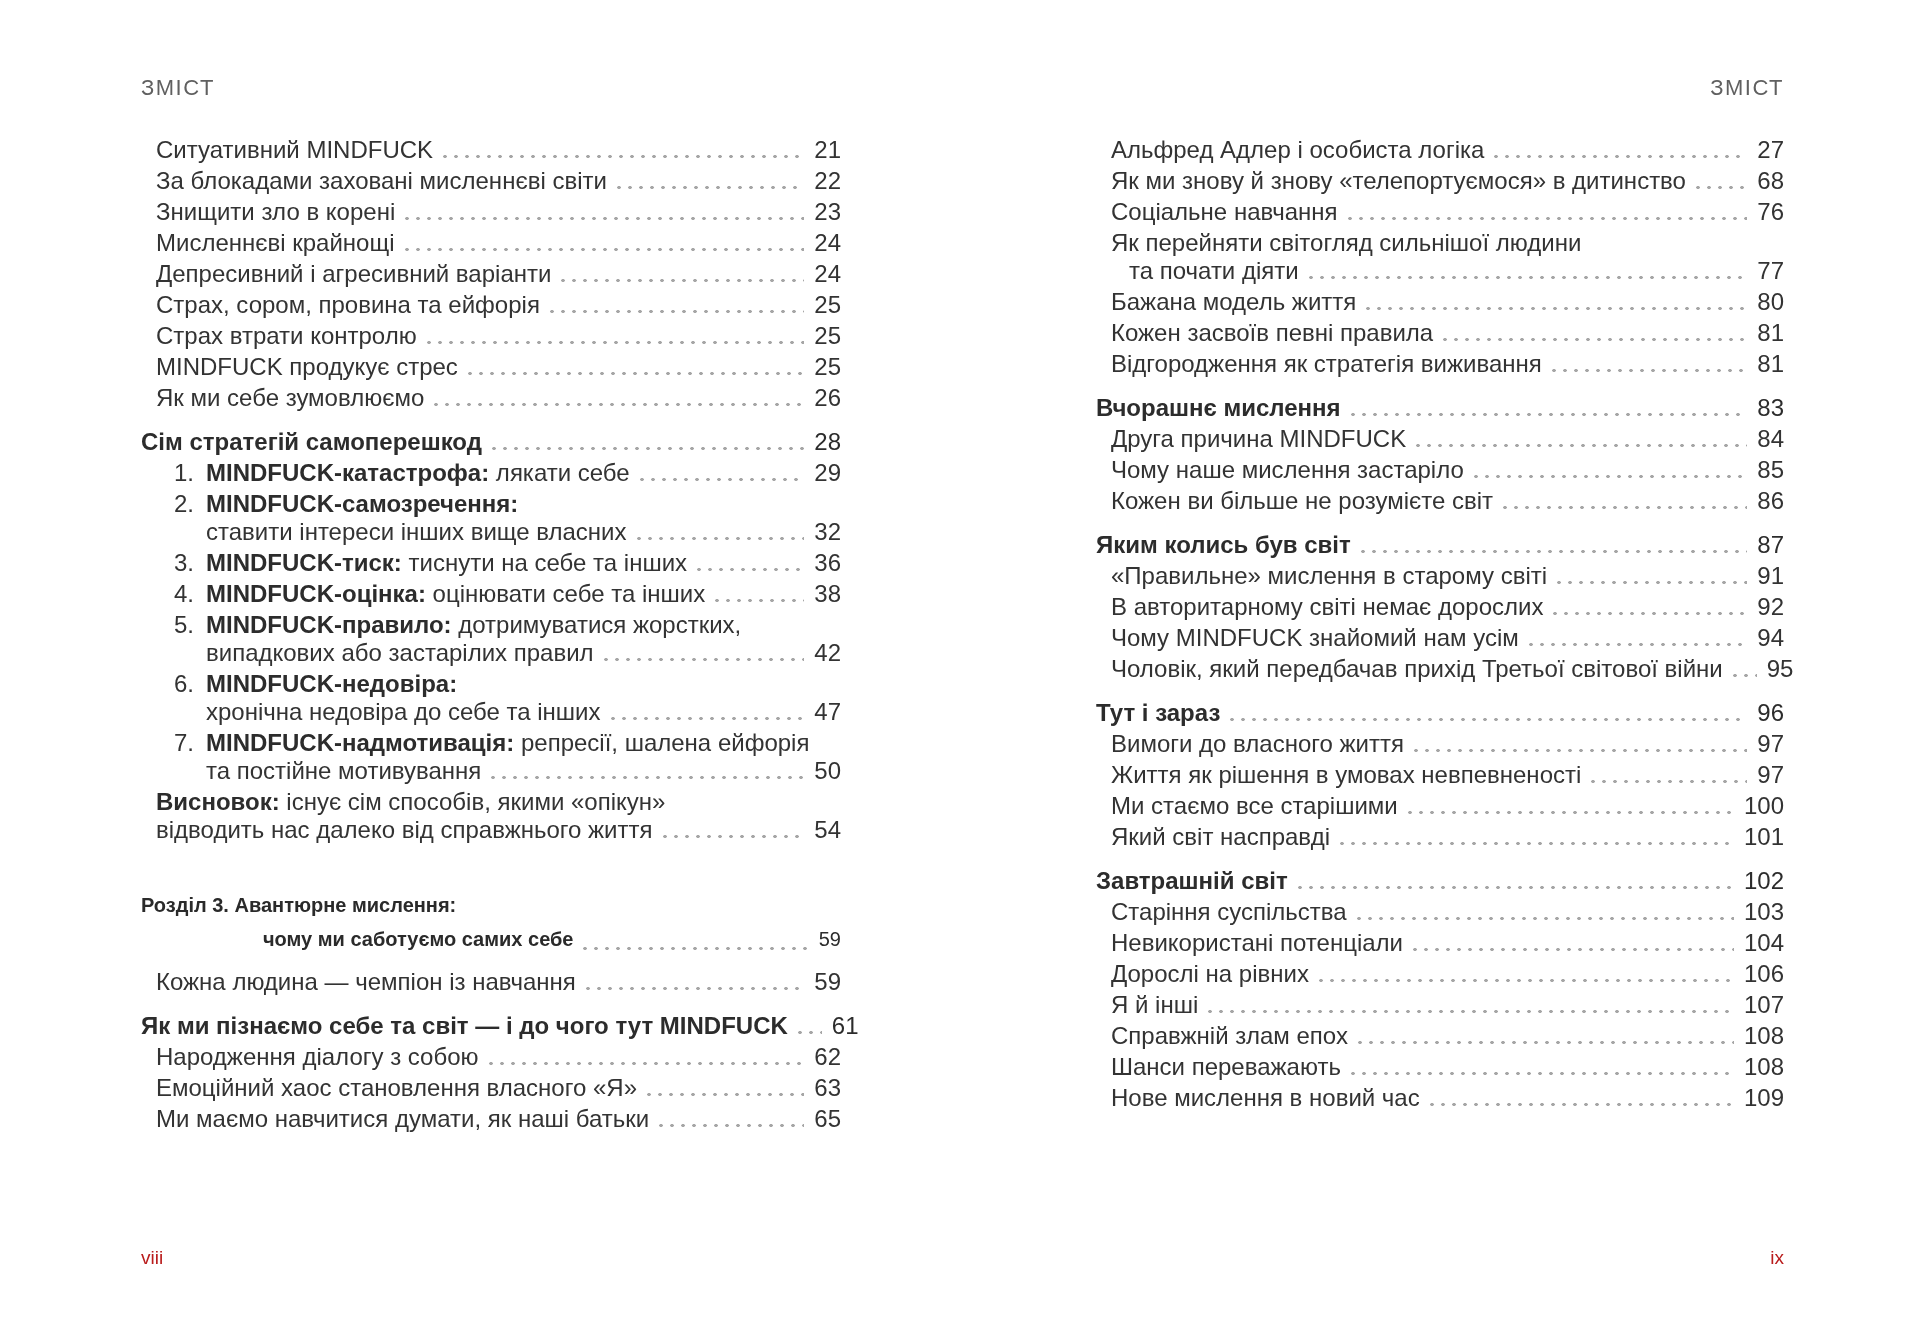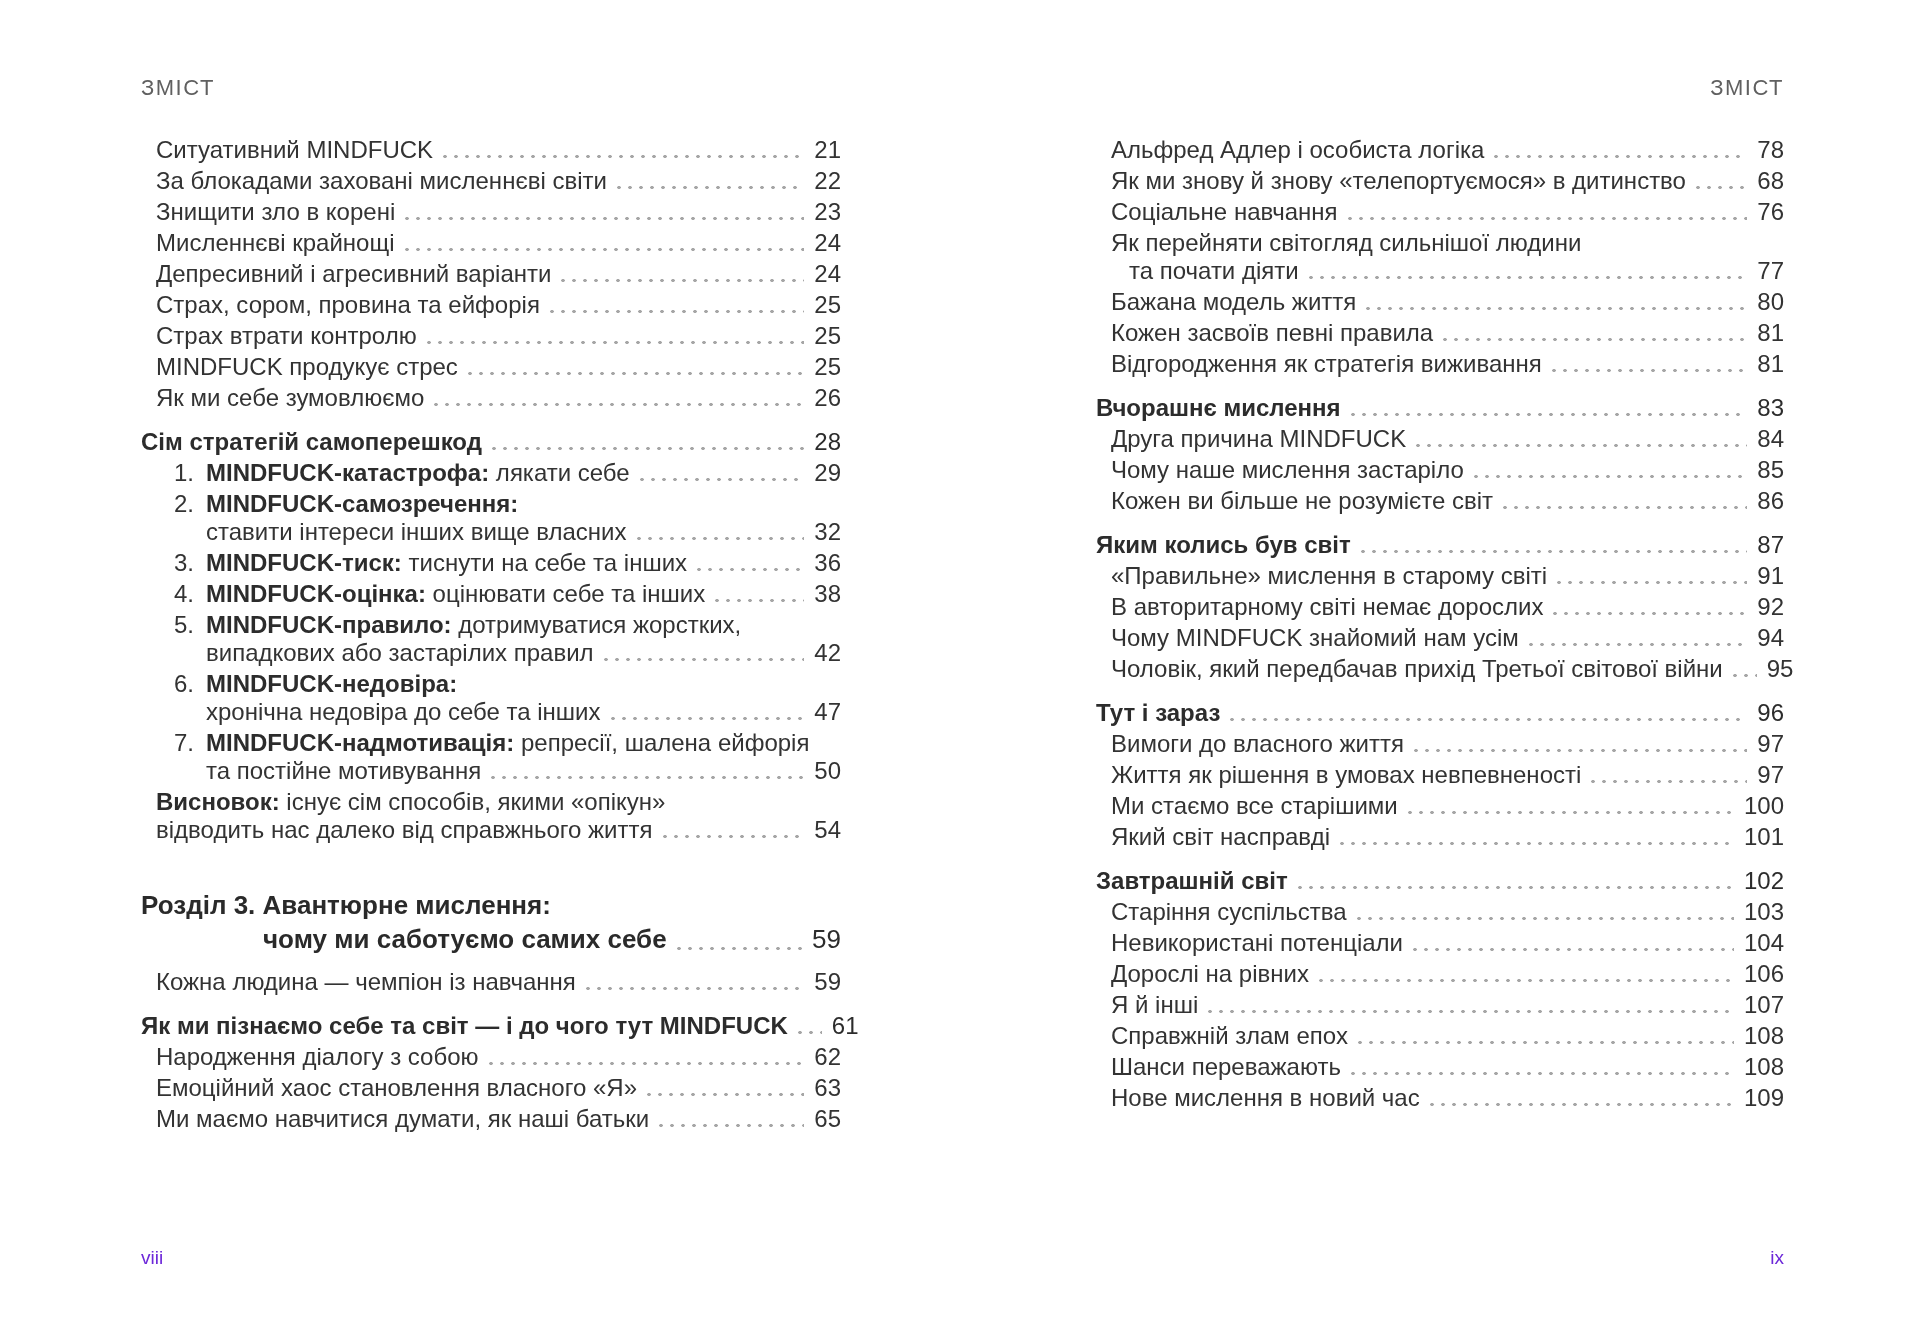--- a/index.html
+++ b/index.html
@@ -23,40 +23,40 @@
     margin-bottom: 38px;
     line-height: 20px;
   }
   .page-right .running-head { text-align: right; }
 
   .folio {
     position: absolute;
     bottom: 0;
     left: 0;
     font-size: 19px;
-    color: #6d28d9;
+    color: #b91c1c;
     line-height: 22px;
   }
   .page-right .folio { left: auto; right: 0; }
 
   .entry { margin: 3px 0; padding-left: 15px; }
   .entry.bold, .entry.chapter { padding-left: 0; }
   .entry.bold { margin-top: 16px; }
   .entry.chapter { margin-top: 44px; margin-bottom: 8px; }
   .entry.chapter + .entry { margin-top: 12px; }
   .entry.numbered { padding-left: 33px; }
 
   .line {
     display: flex;
     align-items: baseline;
     line-height: 28px;
     font-size: 24px;
   }
   .entry.bold .line { font-weight: 700; color: #2c2c2c; }
-  .entry.chapter .line { font-weight: 700; font-size: 26px; line-height: 34px; color: #2a2a2a; align-items: flex-end; }
+  .entry.chapter .line { font-weight: 700; font-size: 20px; line-height: 34px; color: #2a2a2a; align-items: flex-end; }
 
   .line.ind-1 { padding-left: 18px; }
   .line.ind-2 { padding-left: 122px; }
 
   .num { flex: 0 0 32px; }
   .num, .lead, .txt { white-space: pre; }
   .lead { font-weight: 700; color: #2c2c2c; }
 
   .leader {
     flex: 1 1 24px;
@@ -286,21 +286,21 @@
     <div class="folio">viii</div>
   </section>
 
   <section class="page page-right">
     <div class="running-head">ЗМІСТ</div>
     <div class="entries">
         <div class="entry normal">
           <div class="line">
             <span class="txt">Альфред Адлер і особиста логіка</span>
             <span class="leader"></span>
-            <span class="pg">78</span>
+            <span class="pg">27</span>
           </div>
         </div>
         <div class="entry normal">
           <div class="line">
             <span class="txt">Як ми знову й знову «телепортуємося» в дитинство</span>
             <span class="leader"></span>
             <span class="pg">68</span>
           </div>
         </div>
         <div class="entry normal">

